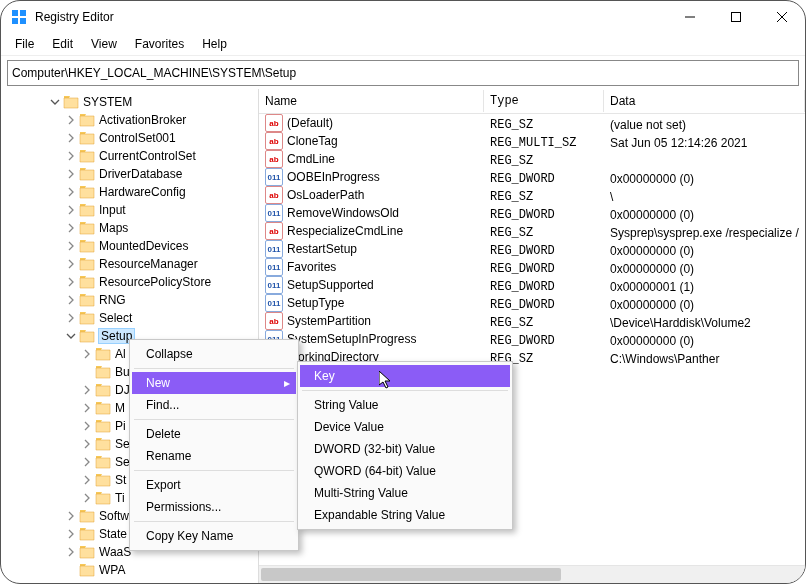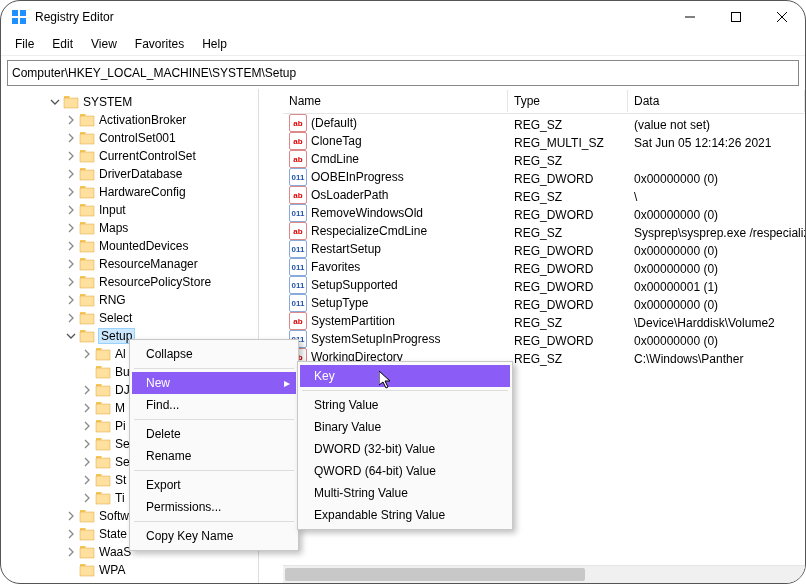--- a/index.html
+++ b/index.html
@@ -6,30 +6,30 @@
   .window{width:806px;height:584px;border:1px solid #555;border-radius:20px;box-sizing:border-box;display:flex;flex-direction:column;overflow:hidden;position:relative;}
   .titlebar{height:32px;display:flex;align-items:center;padding:0 0 0 10px;}
   .titlebar .icon{width:16px;height:16px;margin-right:8px;}
   .titlebar .title{flex:0 0 auto;font-size:12px;}
   .titlebar .spacer{flex:1;}
   .winbtn{width:46px;height:32px;display:flex;align-items:center;justify-content:center;}
   .winbtn svg{width:10px;height:10px;stroke:#000;stroke-width:1;}
   .menubar{height:22px;display:flex;align-items:center;padding:0 6px;gap:2px;border-bottom:1px solid #eee;}
   .menubar .menuitem{padding:2px 8px;}
   .addrbar{height:22px;border:1px solid #888;margin:4px 6px 3px 6px;padding:1px 4px;display:flex;align-items:center;}
-  .body{flex:1;display:flex;min-height:0;gap:24px;}
+  .body{flex:1;display:flex;min-height:0;}
   .treepane{width:257px;border-right:1px solid #ddd;overflow:hidden;position:relative;padding-top:4px;}
   .treepane .row{height:18px;display:flex;align-items:center;white-space:nowrap;}
   .treepane .chev{width:12px;height:12px;display:inline-flex;align-items:center;justify-content:center;margin-right:2px;}
   .treepane .fld{width:16px;height:14px;margin-right:4px;}
   .treepane .selbg{background:#cce8ff;border:1px solid #99d1ff;margin:-1px;padding:0 2px;}
   .listpane{flex:1;display:flex;flex-direction:column;min-width:0;}
   .listhdr{height:24px;display:flex;align-items:center;border-bottom:1px solid #e5e5e5;}
   .listhdr .col{border-right:1px solid #e5e5e5;padding:4px 6px;box-sizing:border-box;}
-  .col-name{width:225px;} .col-type{width:120px;} .col-data{flex:1;}
+  .col-name{width:225px;} .col-type{width:120px;font-family:Liberation Mono, monospace;} .col-data{flex:1;}
   .listbody{flex:1;overflow:hidden;}
   .listbody .lrow{height:18px;display:flex;align-items:flex-end;}
   .listbody .lrow .c{padding:0 6px;box-sizing:border-box;white-space:nowrap;overflow:hidden;}
   .listbody .vicon{width:16px;height:16px;margin-right:4px;border:1px solid #888;border-radius:2px;display:inline-flex;align-items:center;justify-content:center;font-size:8px;font-weight:bold;}
   .vicon.s{color:#d00;border-color:#d88;} .vicon.b{color:#25a;border-color:#8ad;}
   .hscroll{height:17px;border-top:1px solid #e5e5e5;background:#f0f0f0;position:relative;}
   .hscroll .thumb{position:absolute;top:2px;height:13px;left:2px;width:300px;background:#c8c8c8;border-radius:2px;}
   
   .ctx{position:absolute;background:#fafafa;border:1px solid #c8c8c8;box-shadow:3px 3px 6px rgba(0,0,0,.25);padding:3px 2px;z-index:10;}
   .ctx .item{height:22px;display:flex;align-items:center;padding:0 20px 0 14px;white-space:nowrap;position:relative;}
@@ -565,21 +565,21 @@
 
   <div class="ctx" style="left:296px;top:360px;width:210px;">
     <div class="item hl">
         <span>Key</span>
       </div>
     <div class="sep"></div>
     <div class="item">
         <span>String Value</span>
       </div>
     <div class="item">
-        <span>Binary Value</span>
+        <span>Device Value</span>
       </div>
     <div class="item">
         <span>DWORD (32-bit) Value</span>
       </div>
     <div class="item">
         <span>QWORD (64-bit) Value</span>
       </div>
     <div class="item">
         <span>Multi-String Value</span>
       </div>

